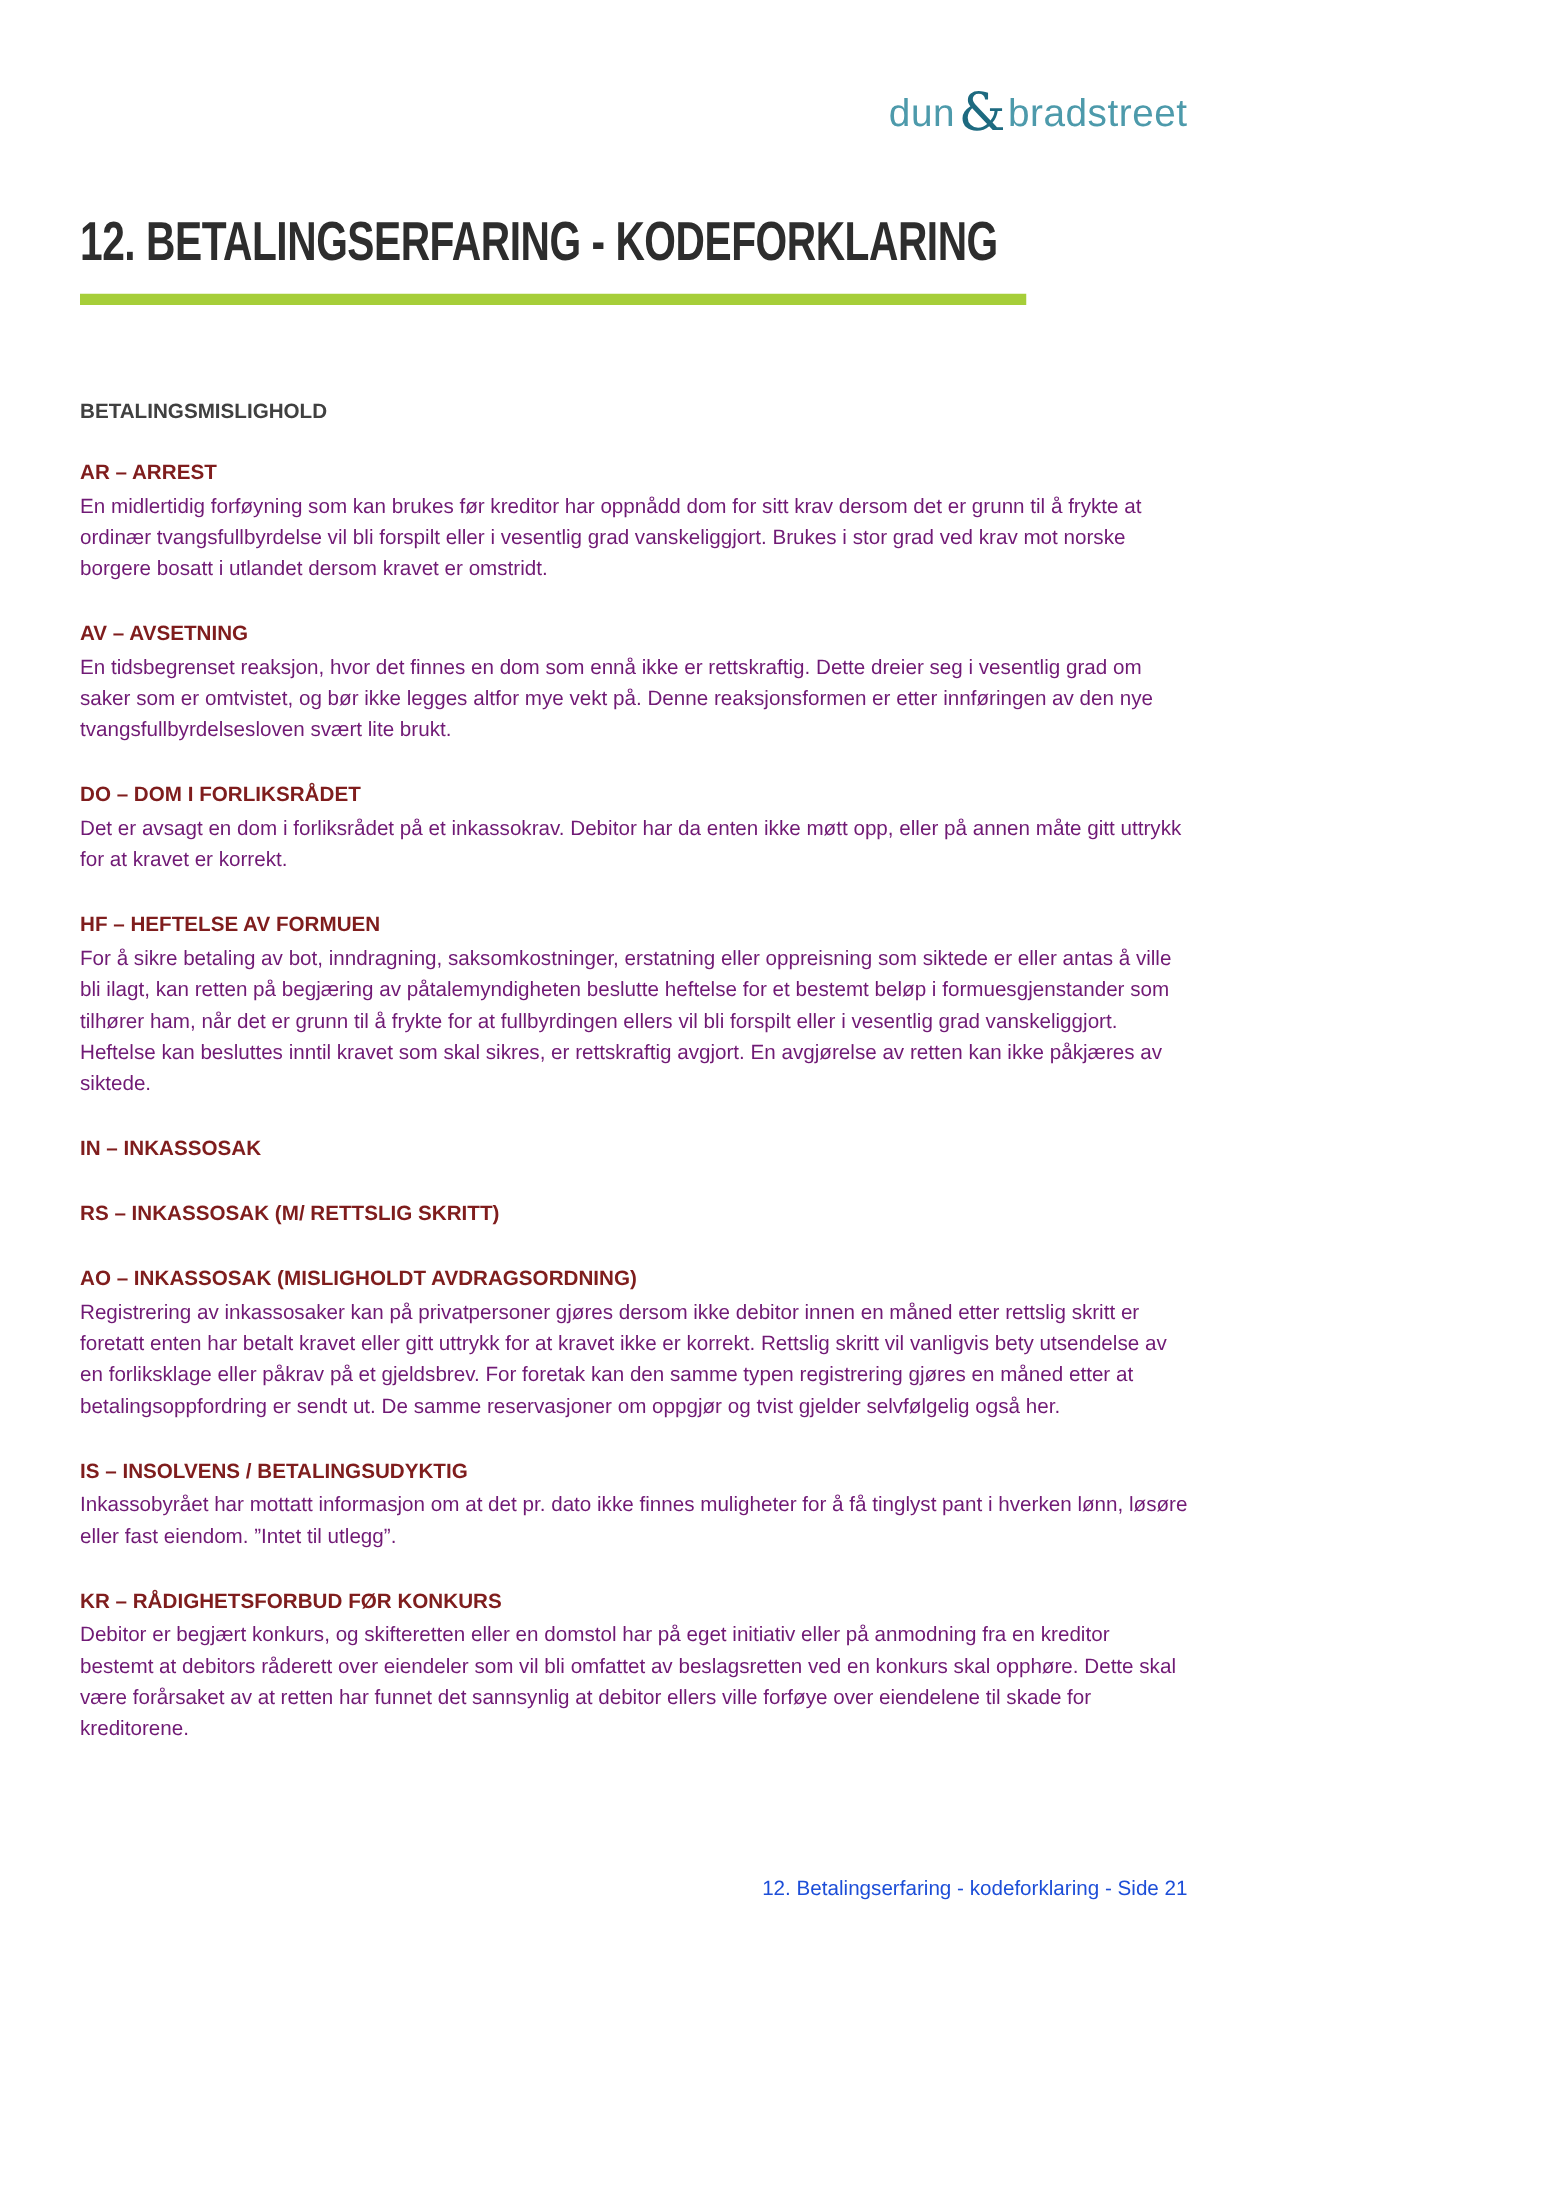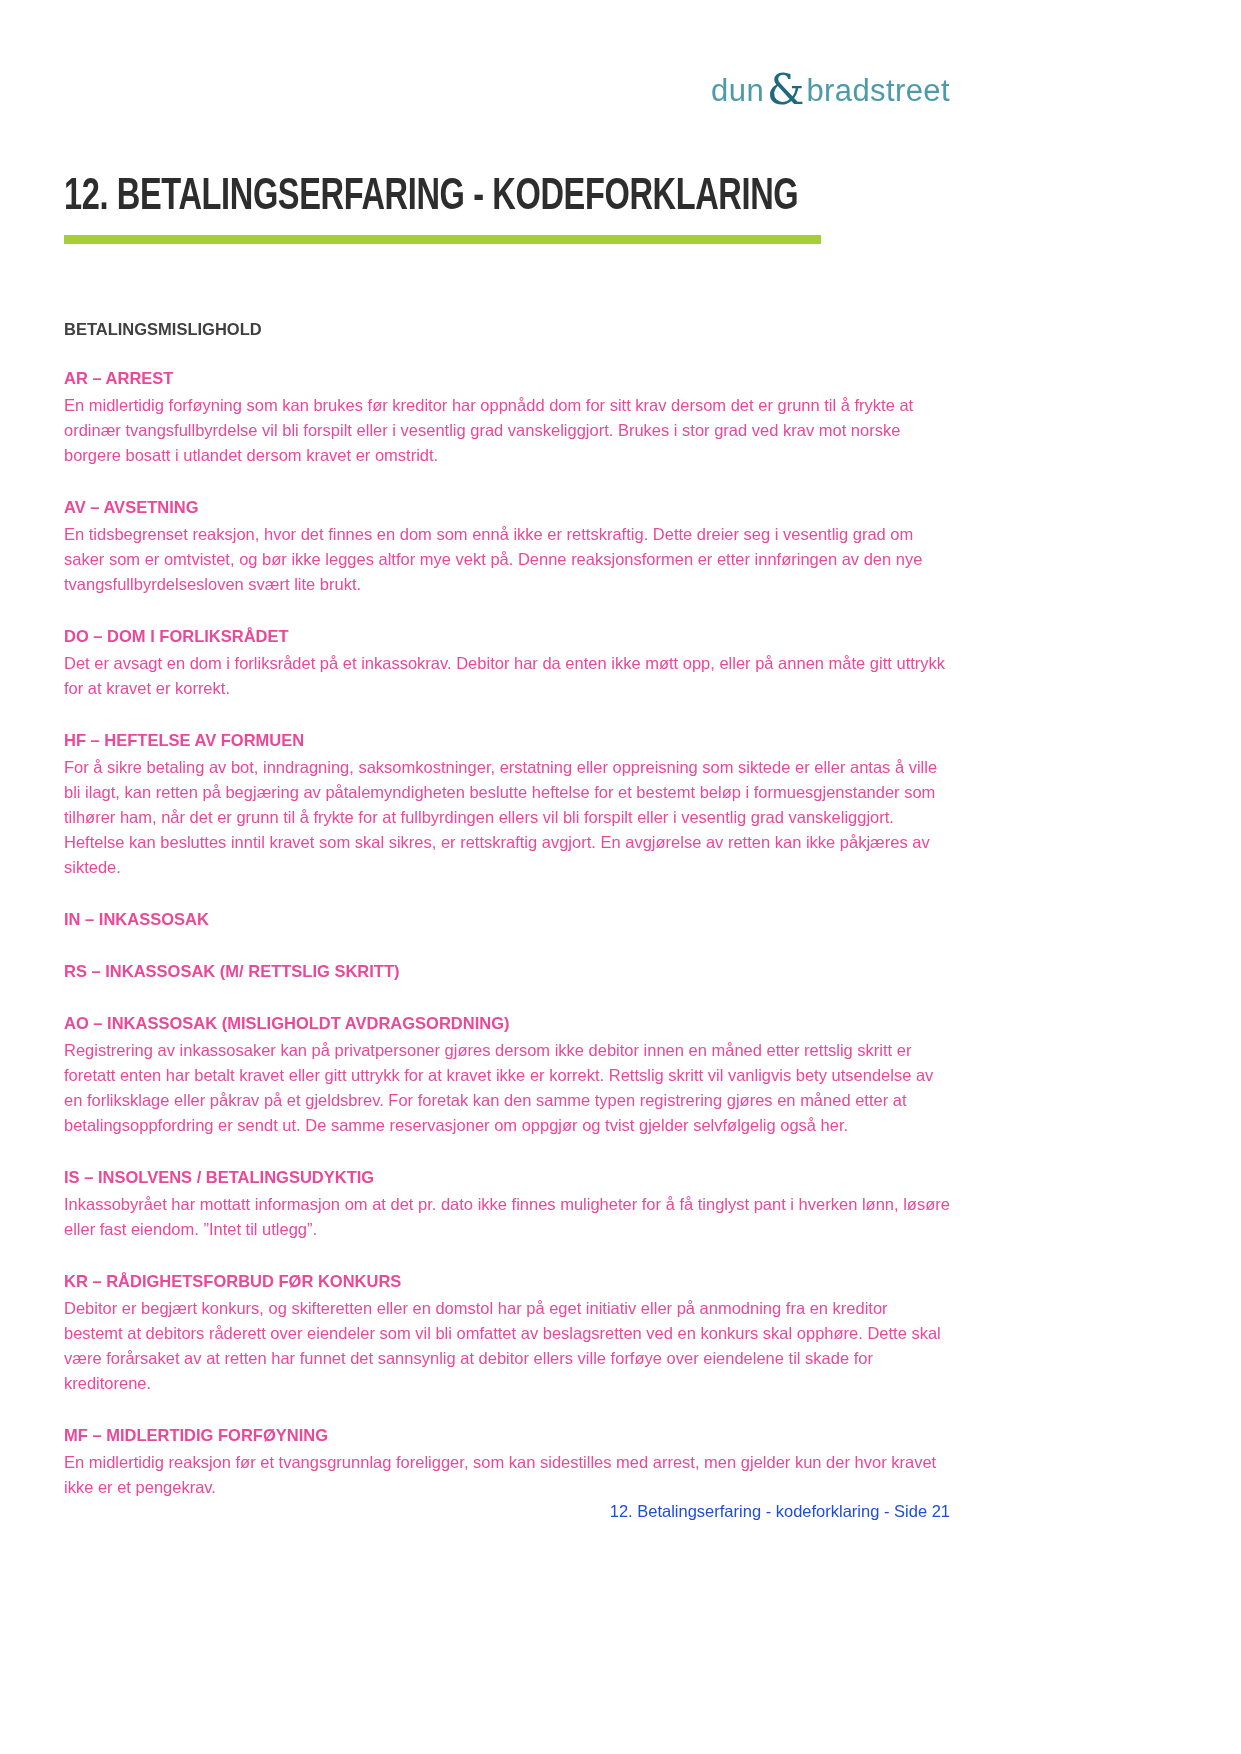--- a/index.html
+++ b/index.html
@@ -66,28 +66,28 @@
     font-weight: bold;
     color: #404040;
   }
   .entry {
     margin-bottom: 26px;
   }
   .entry-heading {
     font-size: 16.5px;
     font-weight: bold;
     line-height: 25px;
-    color: #ec4899;
+    color: #7f1d1d;
     margin-top: 27px;
   }
   .entry-body {
     font-size: 16.5px;
     line-height: 25px;
     margin: 2px 0 0 0;
-    color: #ec4899;
+    color: #701a75;
   }
   .footer {
     position: absolute;
     top: 1502px;
     right: 291px;
     font-size: 16.5px;
     color: #1d4ed8;
     white-space: nowrap;
   }
 </style>
@@ -133,22 +133,18 @@
           <p class="entry-body">Registrering av inkassosaker kan på privatpersoner gjøres dersom ikke debitor innen en måned etter rettslig skritt er foretatt enten har betalt kravet eller gitt uttrykk for at kravet ikke er korrekt. Rettslig skritt vil vanligvis bety utsendelse av en forliksklage eller påkrav på et gjeldsbrev. For foretak kan den samme typen registrering gjøres en måned etter at betalingsoppfordring er sendt ut. De samme reservasjoner om oppgjør og tvist gjelder selvfølgelig også her.</p>
         </div>
         <div class="entry">
           <div class="entry-heading">IS – INSOLVENS / BETALINGSUDYKTIG</div>
           <p class="entry-body">Inkassobyrået har mottatt informasjon om at det pr. dato ikke finnes muligheter for å få tinglyst pant i hverken lønn, løsøre eller fast eiendom. ”Intet til utlegg”.</p>
         </div>
         <div class="entry">
           <div class="entry-heading">KR – RÅDIGHETSFORBUD FØR KONKURS</div>
           <p class="entry-body">Debitor er begjært konkurs, og skifteretten eller en domstol har på eget initiativ eller på anmodning fra en kreditor bestemt at debitors råderett over eiendeler som vil bli omfattet av beslagsretten ved en konkurs skal opphøre. Dette skal være forårsaket av at retten har funnet det sannsynlig at debitor ellers ville forføye over eiendelene til skade for kreditorene.</p>
         </div>
-        <div class="entry">
-          <div class="entry-heading">MF – MIDLERTIDIG FORFØYNING</div>
-          <p class="entry-body">En midlertidig reaksjon før et tvangsgrunnlag foreligger, som kan sidestilles med arrest, men gjelder kun der hvor kravet ikke er et pengekrav.</p>
-        </div>
       </div>
 
   </div>
 
   <div class="footer">12. Betalingserfaring - kodeforklaring - Side 21</div>
 </div>
 
 </body></html>

